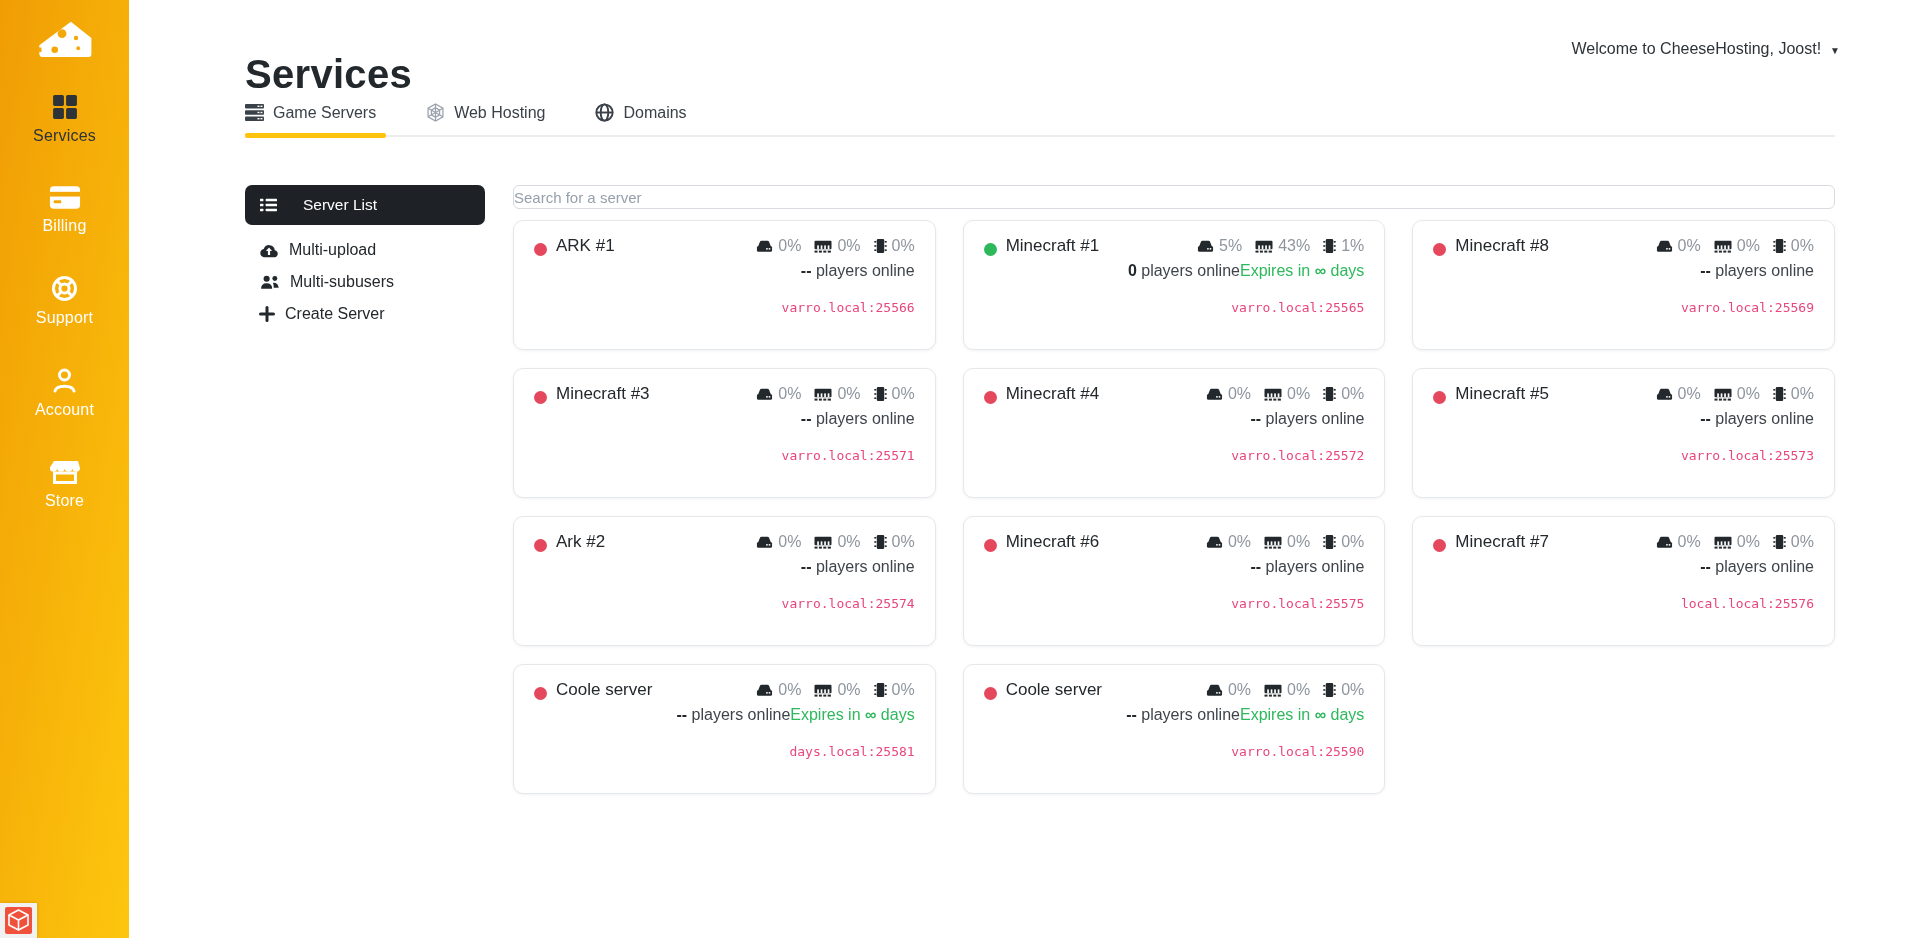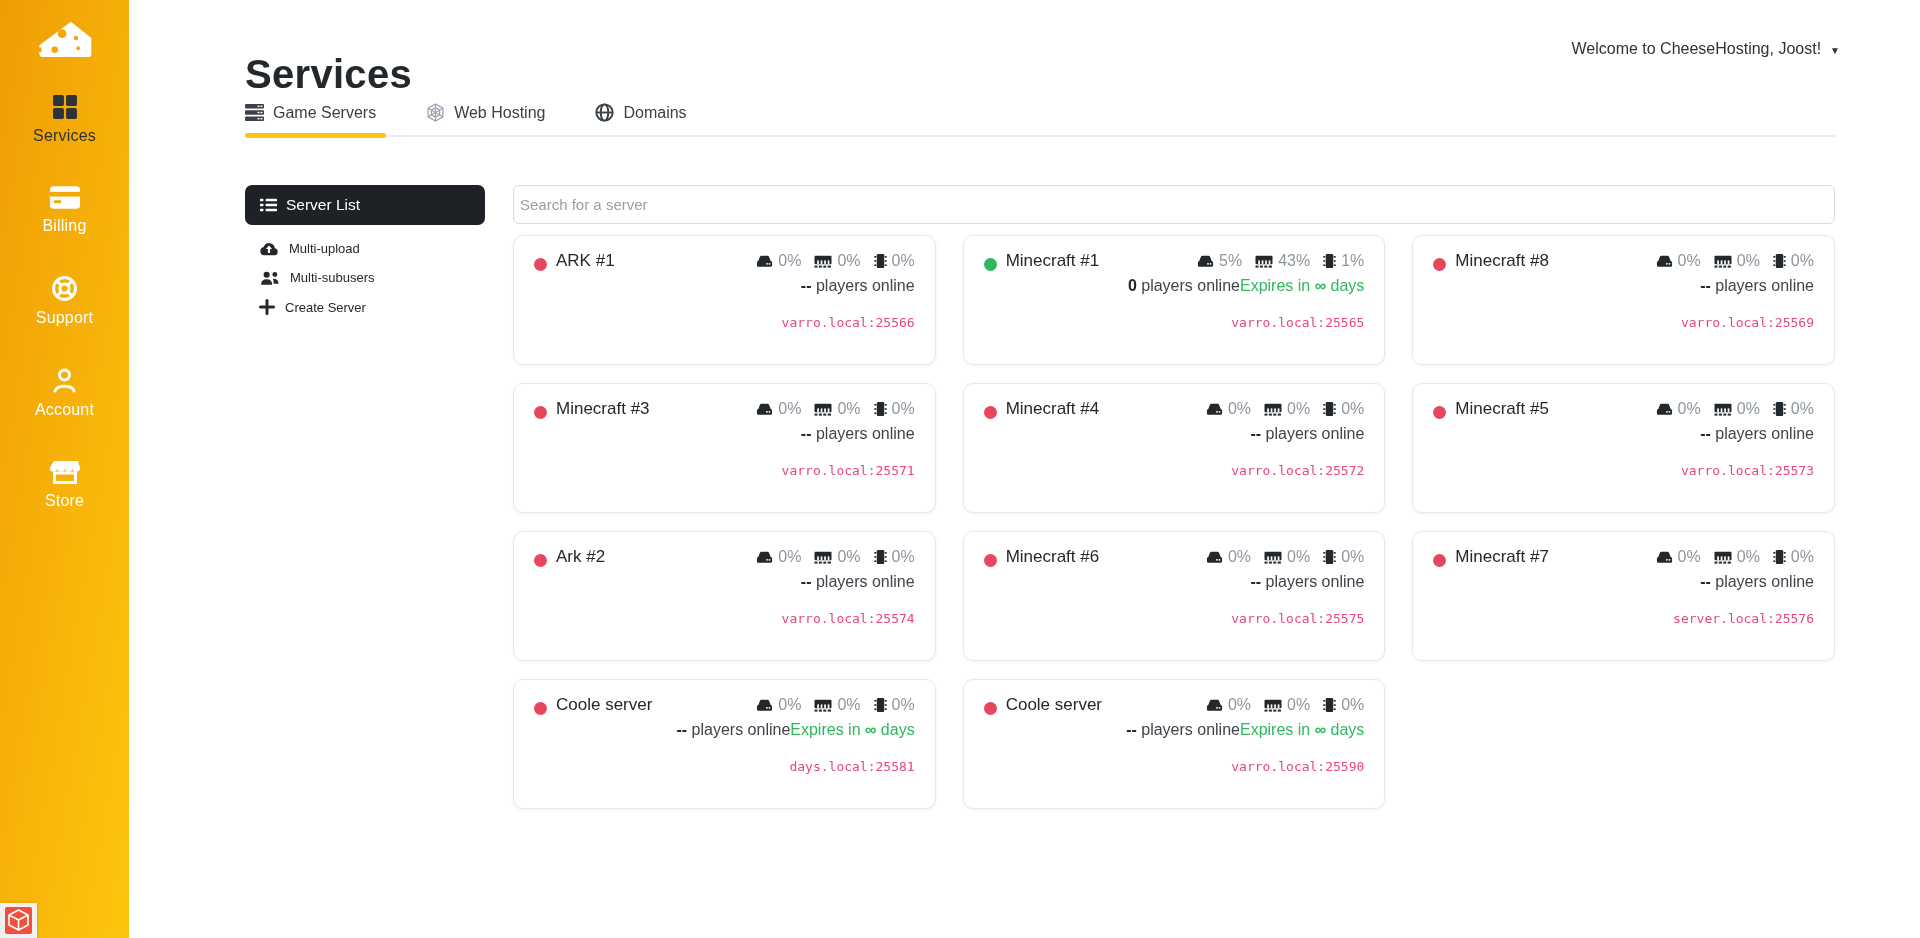--- a/index.html
+++ b/index.html
@@ -27,28 +27,28 @@
   .tabs { display:flex; gap:46px; border-bottom:2px solid #ededed; }
   .tab { display:flex; align-items:center; gap:9px; font-size:16px; color:#3a4148;
          padding:6px 4px 13px 0; cursor:pointer; position:relative; }
   .tab.active::after { content:""; position:absolute; left:0; right:-6px; bottom:-3px;
                        height:5px; background:#fdc30d; border-radius:2px; }
 
   
   .content { display:flex; gap:28px; margin-top:48px; }
   .subnav { width:240px; flex:none; }
   .subnav .pill { height:40px; background:#1e2226; border-radius:7px; color:#fff;
-                  display:flex; align-items:center; gap:9px; padding:16px 15px;
+                  display:flex; align-items:center; gap:26px; padding:16px 15px;
                   font-size:15.5px; font-weight:500; margin-bottom:9px; cursor:pointer; }
-  .subnav .item { display:flex; align-items:center; gap:10px; font-size:13px;
+  .subnav .item { display:flex; align-items:center; gap:10px; font-size:16px;
                   color:#23282c; padding:7px 0 7px 14px; cursor:pointer; }
 
   .right-col { flex:1; min-width:0; }
-  .search { width:100%; height:39px; border:1px solid #d8dbe0; border-radius:6px;
-            padding:0 6px; font-size:15px; color:#3a4148; outline:none;
+  .search { width:100%; height:24px; border:1px solid #d8dbe0; border-radius:6px;
+            padding:0 0; font-size:15px; color:#3a4148; outline:none;
             font-family:"Liberation Sans", sans-serif; }
   .search::placeholder { color:#96a0ab; }
 
   
   .grid { margin-top:11px; display:grid; grid-template-columns:repeat(3,1fr);
           column-gap:27px; row-gap:18px; }
   .card { height:130px; background:#fff; border:1px solid #e5e8eb; border-radius:10px;
           padding:15px 20px 0 20px; box-shadow:0 1px 3px rgba(60,75,100,.07); cursor:pointer; }
   .row1 { display:flex; align-items:center; justify-content:space-between; }
   .title-wrap { display:flex; align-items:flex-end; gap:9px; min-width:0; }
@@ -770,21 +770,21 @@
         </span>
       </div>
     </div>
     <div class="row2">
       <div class="players">
         <span class="pcount">--</span>
         <span class="plabel">players online</span>
       </div>
 
     </div>
-    <div class="addr">server.local:25576</div>
+    <div class="addr">local.local:25576</div>
   </div>
 
   <div class="card">
     <div class="row1">
       <div class="title-wrap">
         <span class="dot offline"></span>
         <span class="sname">Coole server</span>
       </div>
       <div class="stats">
         <span class="stat">

